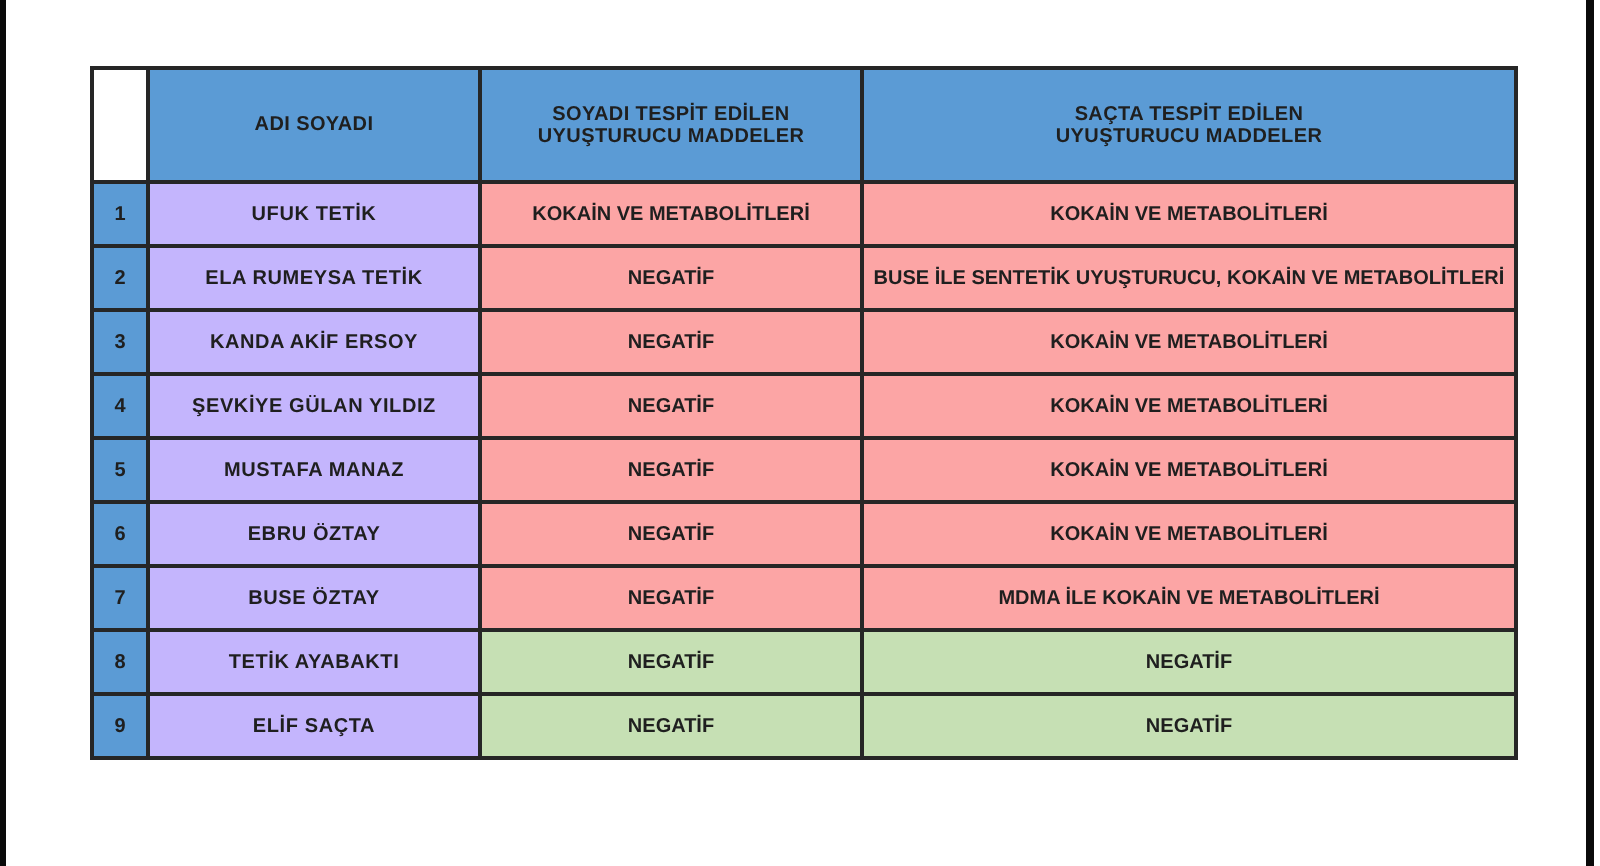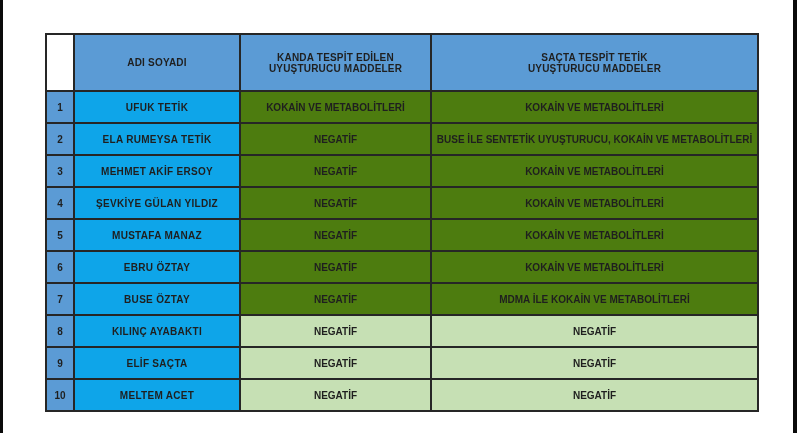--- a/index.html
+++ b/index.html
@@ -42,64 +42,64 @@
   thead tr { height: 57px; }
   tbody tr { height: 32px; }
 
   th.corner { background: #ffffff; }
   th.head {
     background: #5b9bd5;
     white-space: pre-line;
     letter-spacing: 0.2px;
   }
   td.cell-no   { background: #5b9bd5; font-size: 11px; }
-  td.cell-name { background: #0ea5e9; letter-spacing: 0.3px; }
-  tr.pos td.cell-result { background: #4d7c0f; }
+  td.cell-name { background: #c4b5fd; letter-spacing: 0.3px; }
+  tr.pos td.cell-result { background: #fca5a5; }
   tr.neg td.cell-result { background: #c6e0b4; }
 </style>
 </head>
 <body>
 
 <div class="canvas">
   <div class="edge edge-left"></div>
   <div class="edge edge-right"></div>
 
   <table class="results">
     <colgroup>
       <col style="width:28px">
       <col style="width:166px">
       <col style="width:191px">
       <col style="width:327px">
     </colgroup>
     <thead>
       <tr>
         <th class="corner"></th>
         <th class="head">ADI SOYADI</th>
-        <th class="head">KANDA TESPİT EDİLEN
+        <th class="head">SOYADI TESPİT EDİLEN
 UYUŞTURUCU MADDELER</th>
-        <th class="head">SAÇTA TESPİT TETİK
+        <th class="head">SAÇTA TESPİT EDİLEN
 UYUŞTURUCU MADDELER</th>
       </tr>
     </thead>
     <tbody id="tbody">
         <tr class="pos">
     <td class="cell-no">1</td>
     <td class="cell-name">UFUK TETİK</td>
     <td class="cell-result cell-blood">KOKAİN VE METABOLİTLERİ</td>
     <td class="cell-result cell-hair">KOKAİN VE METABOLİTLERİ</td>
   </tr>
         <tr class="pos">
     <td class="cell-no">2</td>
     <td class="cell-name">ELA RUMEYSA TETİK</td>
     <td class="cell-result cell-blood">NEGATİF</td>
     <td class="cell-result cell-hair">BUSE İLE SENTETİK UYUŞTURUCU, KOKAİN VE METABOLİTLERİ</td>
   </tr>
         <tr class="pos">
     <td class="cell-no">3</td>
-    <td class="cell-name">MEHMET AKİF ERSOY</td>
+    <td class="cell-name">KANDA AKİF ERSOY</td>
     <td class="cell-result cell-blood">NEGATİF</td>
     <td class="cell-result cell-hair">KOKAİN VE METABOLİTLERİ</td>
   </tr>
         <tr class="pos">
     <td class="cell-no">4</td>
     <td class="cell-name">ŞEVKİYE GÜLAN YILDIZ</td>
     <td class="cell-result cell-blood">NEGATİF</td>
     <td class="cell-result cell-hair">KOKAİN VE METABOLİTLERİ</td>
   </tr>
         <tr class="pos">
@@ -115,31 +115,25 @@
     <td class="cell-result cell-hair">KOKAİN VE METABOLİTLERİ</td>
   </tr>
         <tr class="pos">
     <td class="cell-no">7</td>
     <td class="cell-name">BUSE ÖZTAY</td>
     <td class="cell-result cell-blood">NEGATİF</td>
     <td class="cell-result cell-hair">MDMA İLE KOKAİN VE METABOLİTLERİ</td>
   </tr>
         <tr class="neg">
     <td class="cell-no">8</td>
-    <td class="cell-name">KILINÇ AYABAKTI</td>
+    <td class="cell-name">TETİK AYABAKTI</td>
     <td class="cell-result cell-blood">NEGATİF</td>
     <td class="cell-result cell-hair">NEGATİF</td>
   </tr>
         <tr class="neg">
     <td class="cell-no">9</td>
     <td class="cell-name">ELİF SAÇTA</td>
     <td class="cell-result cell-blood">NEGATİF</td>
     <td class="cell-result cell-hair">NEGATİF</td>
   </tr>
-        <tr class="neg">
-    <td class="cell-no">10</td>
-    <td class="cell-name">MELTEM ACET</td>
-    <td class="cell-result cell-blood">NEGATİF</td>
-    <td class="cell-result cell-hair">NEGATİF</td>
-  </tr>
       </tbody>
   </table>
 </div>
 
 </body></html>

